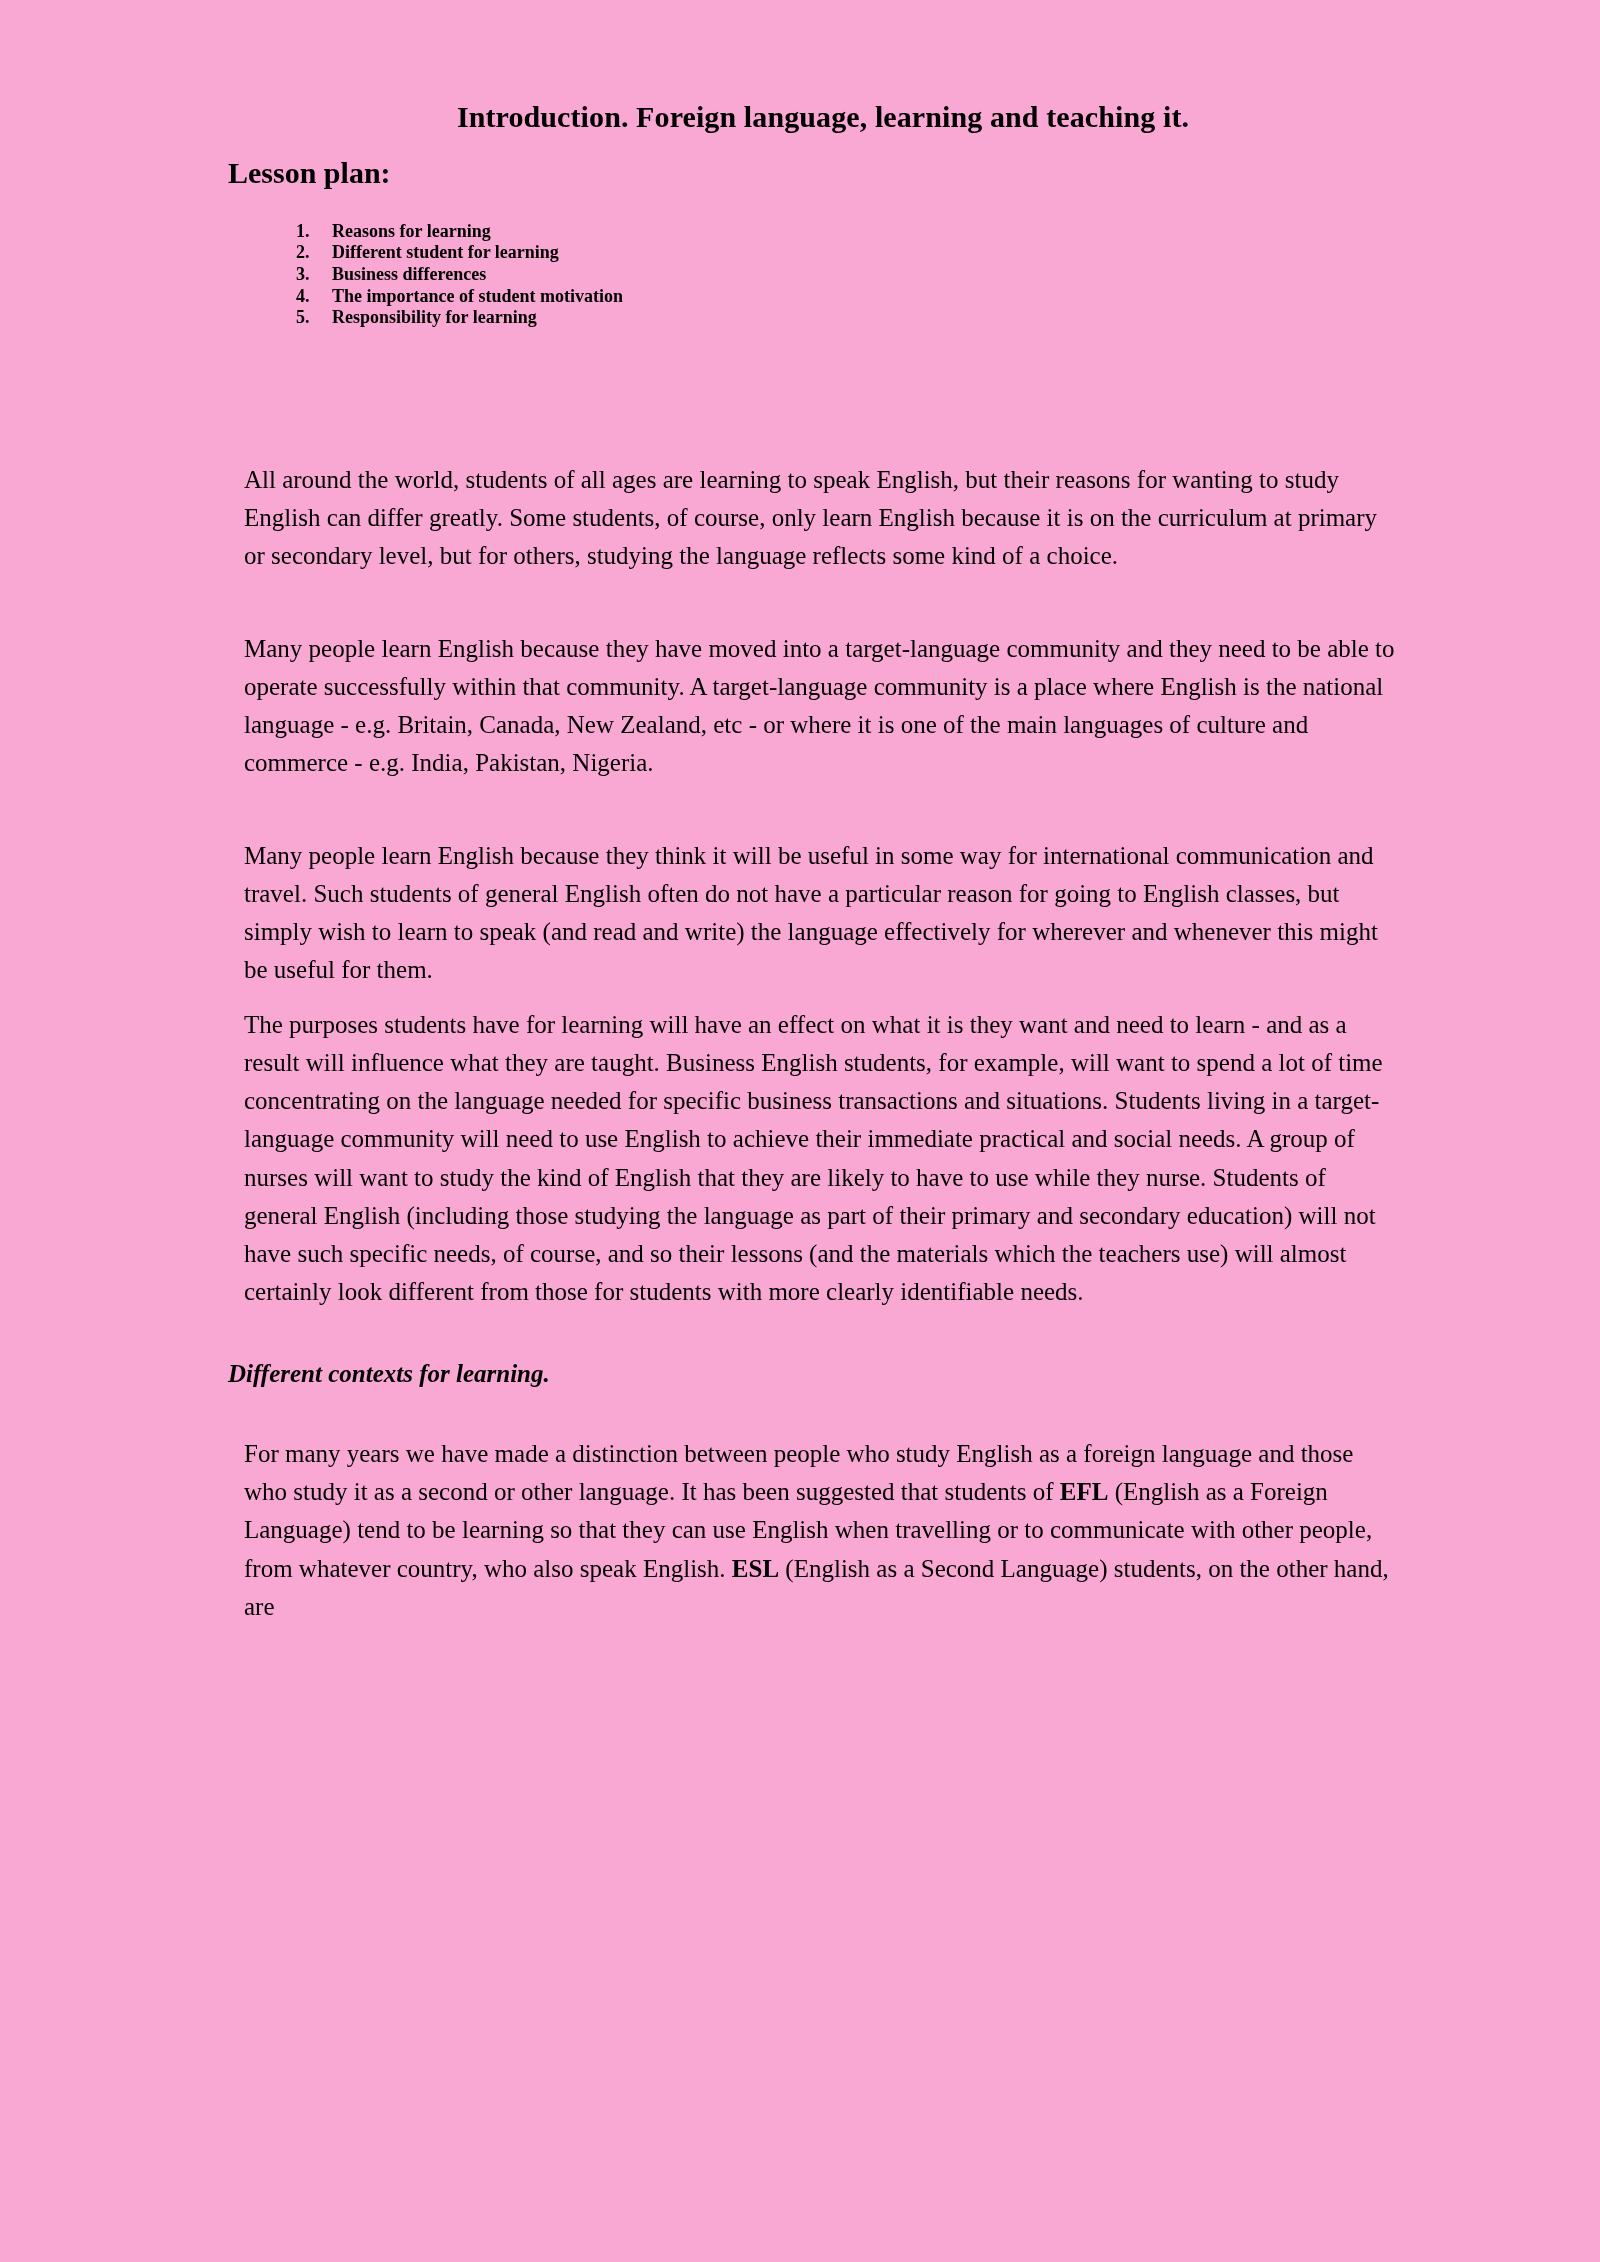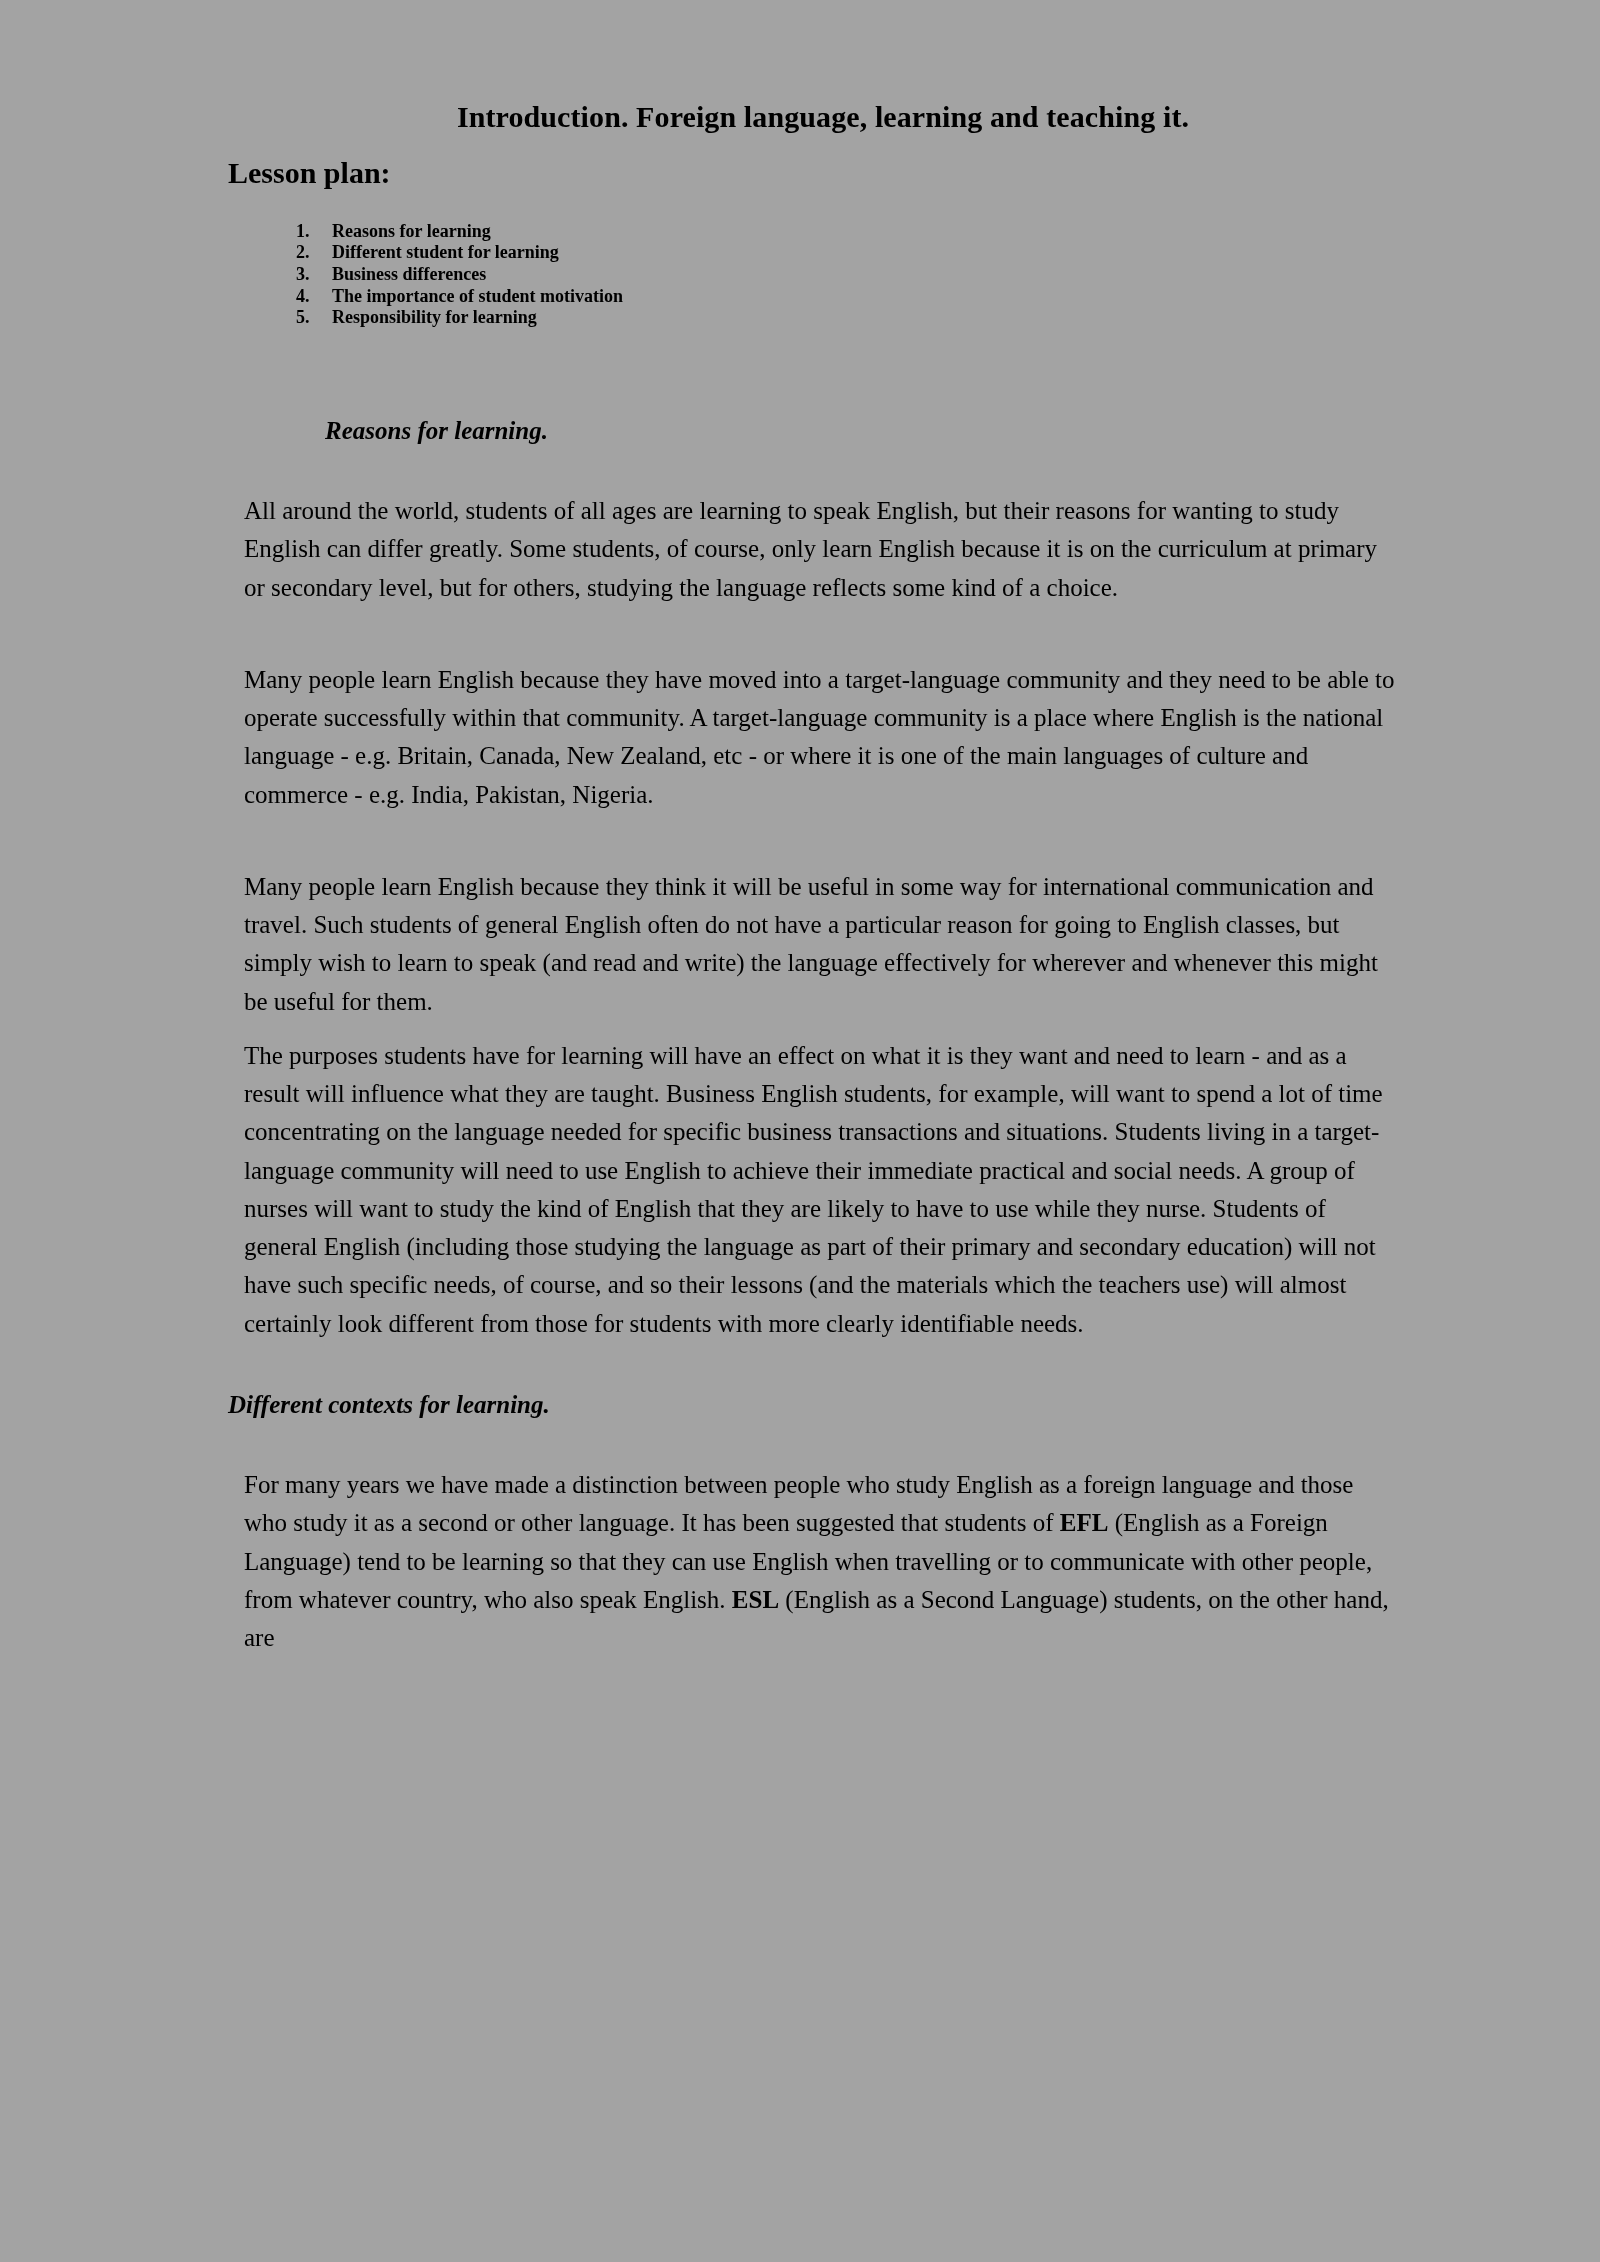--- a/index.html
+++ b/index.html
@@ -9,21 +9,21 @@
     background: #ffffff;
   }
   body {
     font-family: "Liberation Serif", "DejaVu Serif", serif;
     color: #000000;
   }
   .page {
     position: relative;
     width: 1600px;
     height: 2262px;
-    background: #a3a3a3;
+    background: #f9a8d4;
     margin: 0 auto;
     overflow: hidden;
     box-sizing: border-box;
   }
   .content {
     position: absolute;
     left: 228px;
     top: 98px;
     width: 1190px;
   }
@@ -116,21 +116,20 @@
     <ol class="plan-list">
       <li>Reasons for learning</li>
       <li>Different student for learning</li>
       <li>Business differences</li>
       <li>The importance of student motivation</li>
       <li>Responsibility for learning</li>
     </ol>
 
     <div class="gap-xl"></div>
 
-    <div class="sec-heading-indent">Reasons for learning.</div>
 
     <div class="gap-m"></div>
 
     <p class="body">All around the world, students of all ages are learning to speak English, but their reasons for wanting to study English can differ greatly. Some students, of course, only learn English because it is on the curriculum at primary or secondary level, but for others, studying the language reflects some kind of a choice.</p>
 
     <div class="gap-s"></div>
 
     <p class="body">Many people learn English because they have moved into a target-language community and they need to be able to operate successfully within that community. A target-language community is a place where English is the national language - e.g. Britain, Canada, New Zealand, etc - or where it is one of the main languages of culture and commerce - e.g. India, Pakistan, Nigeria.</p>
 
     <div class="gap-s"></div>

